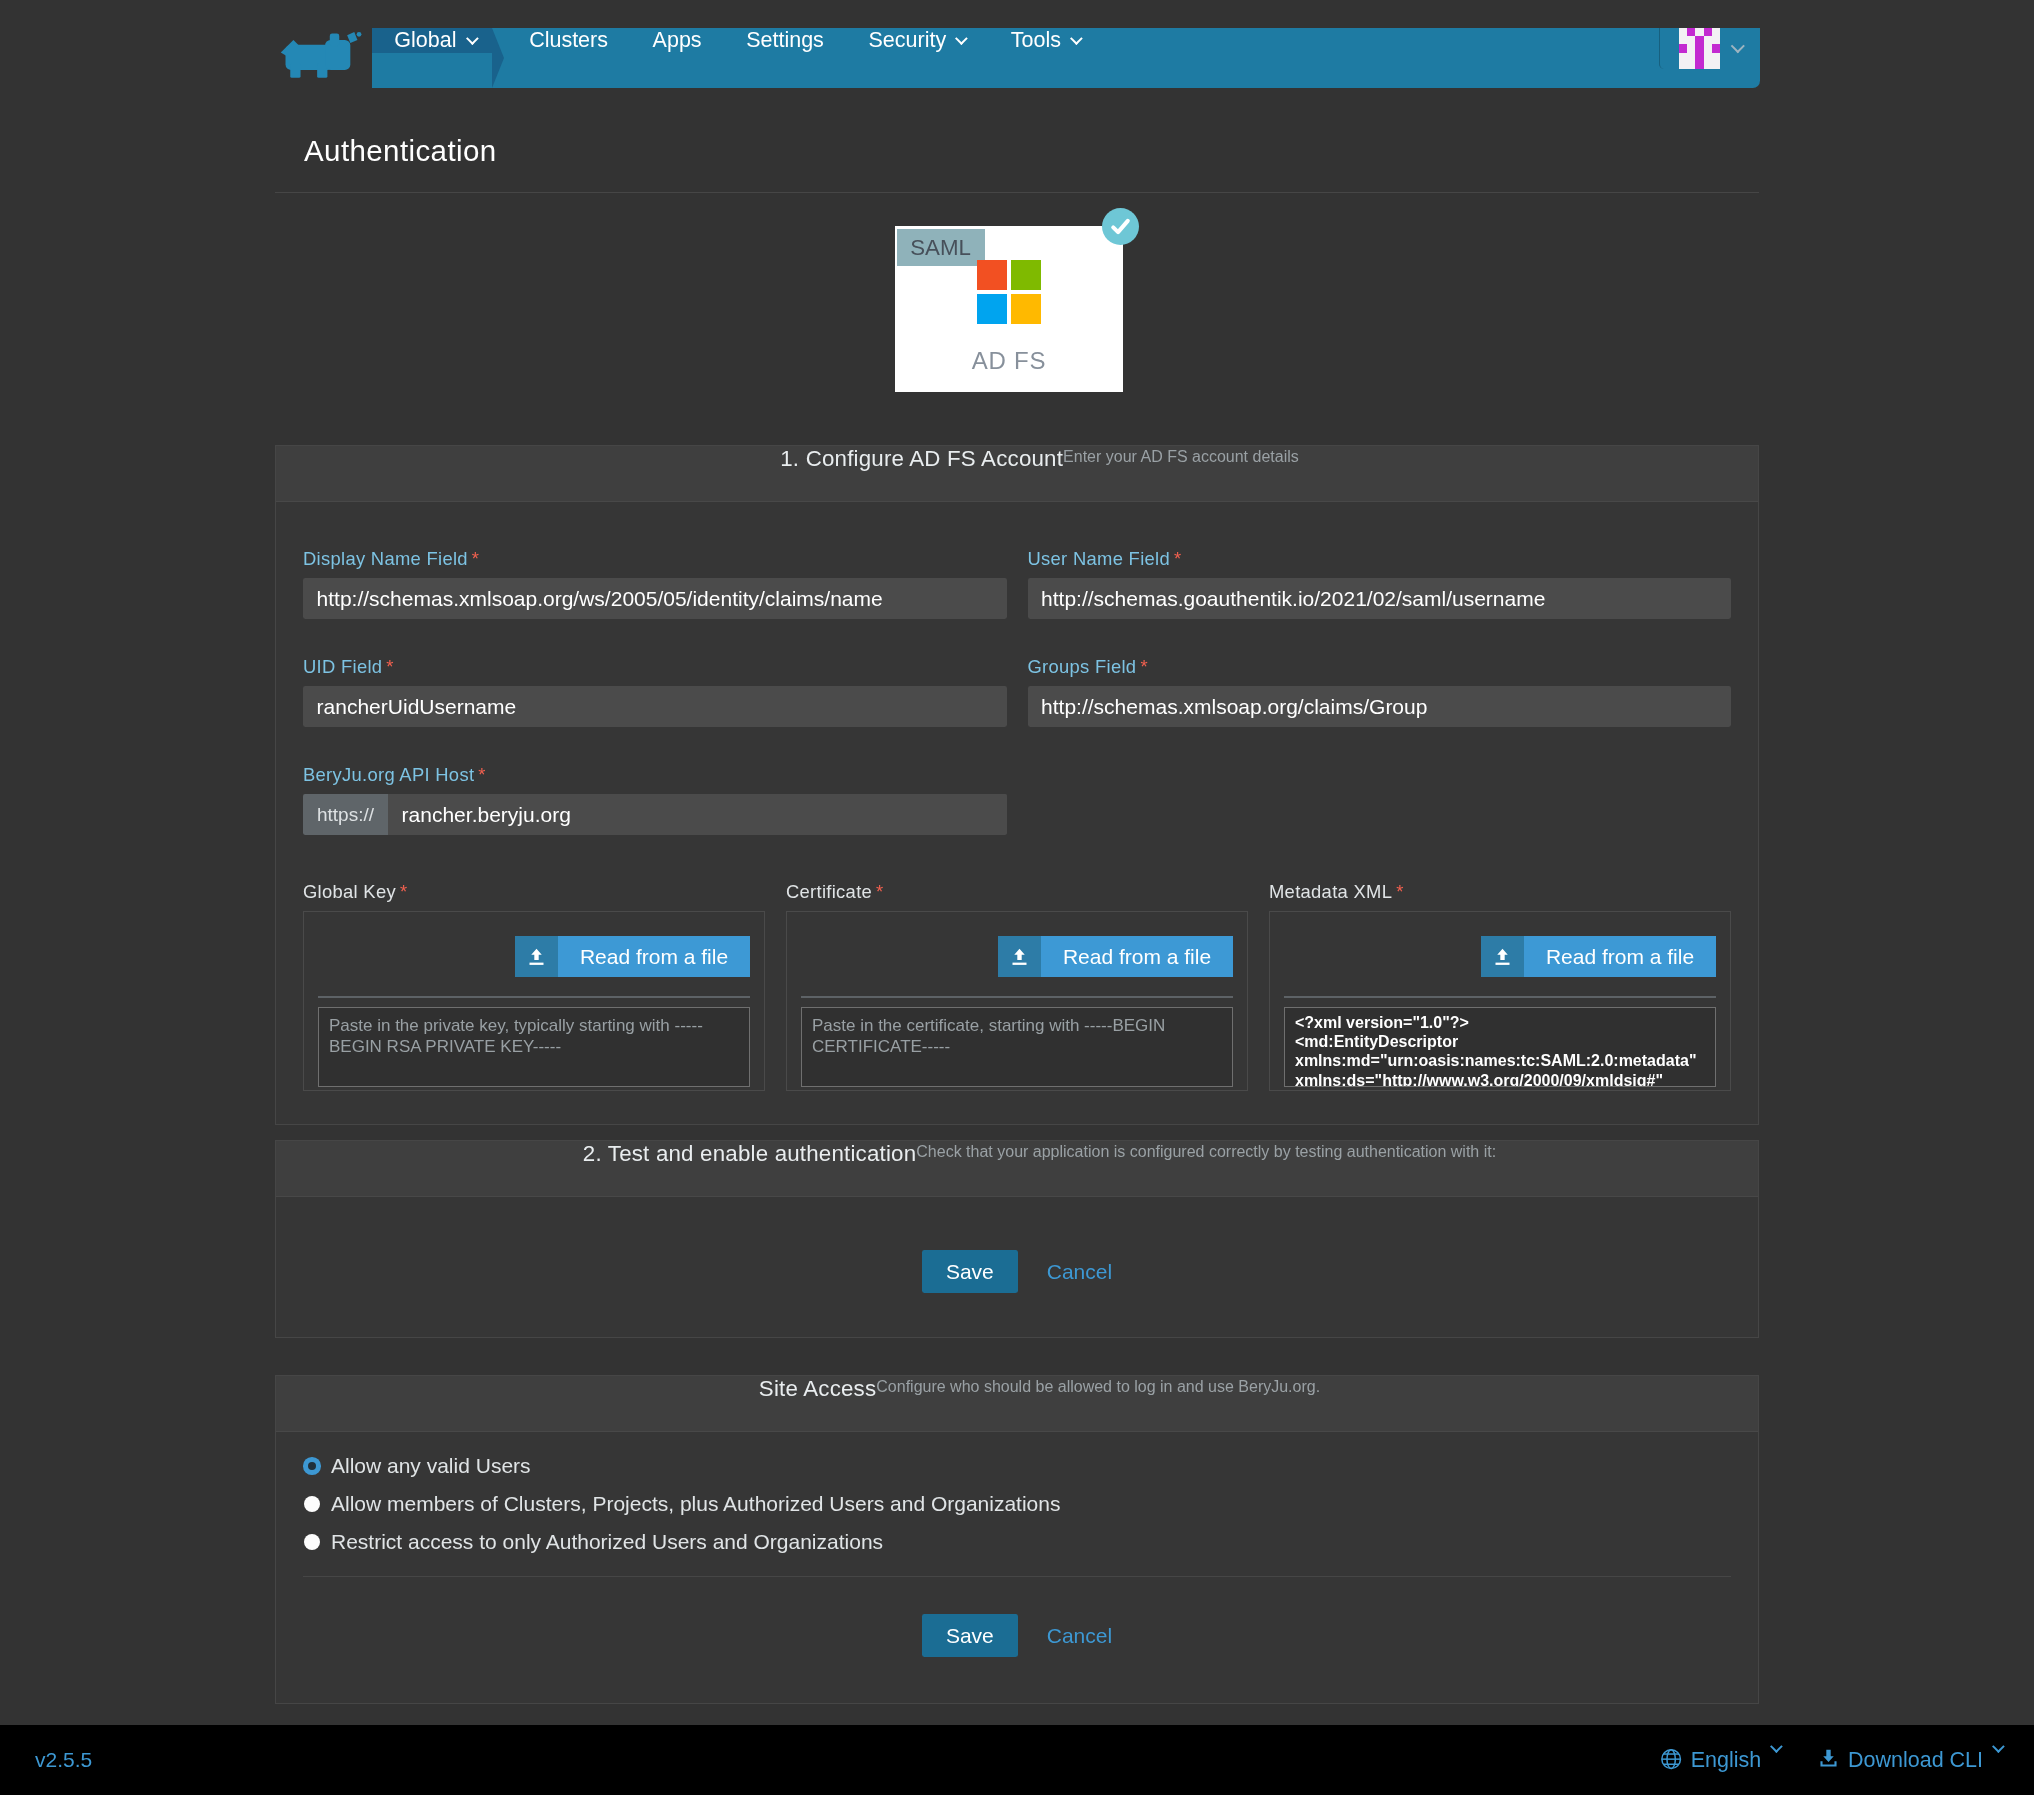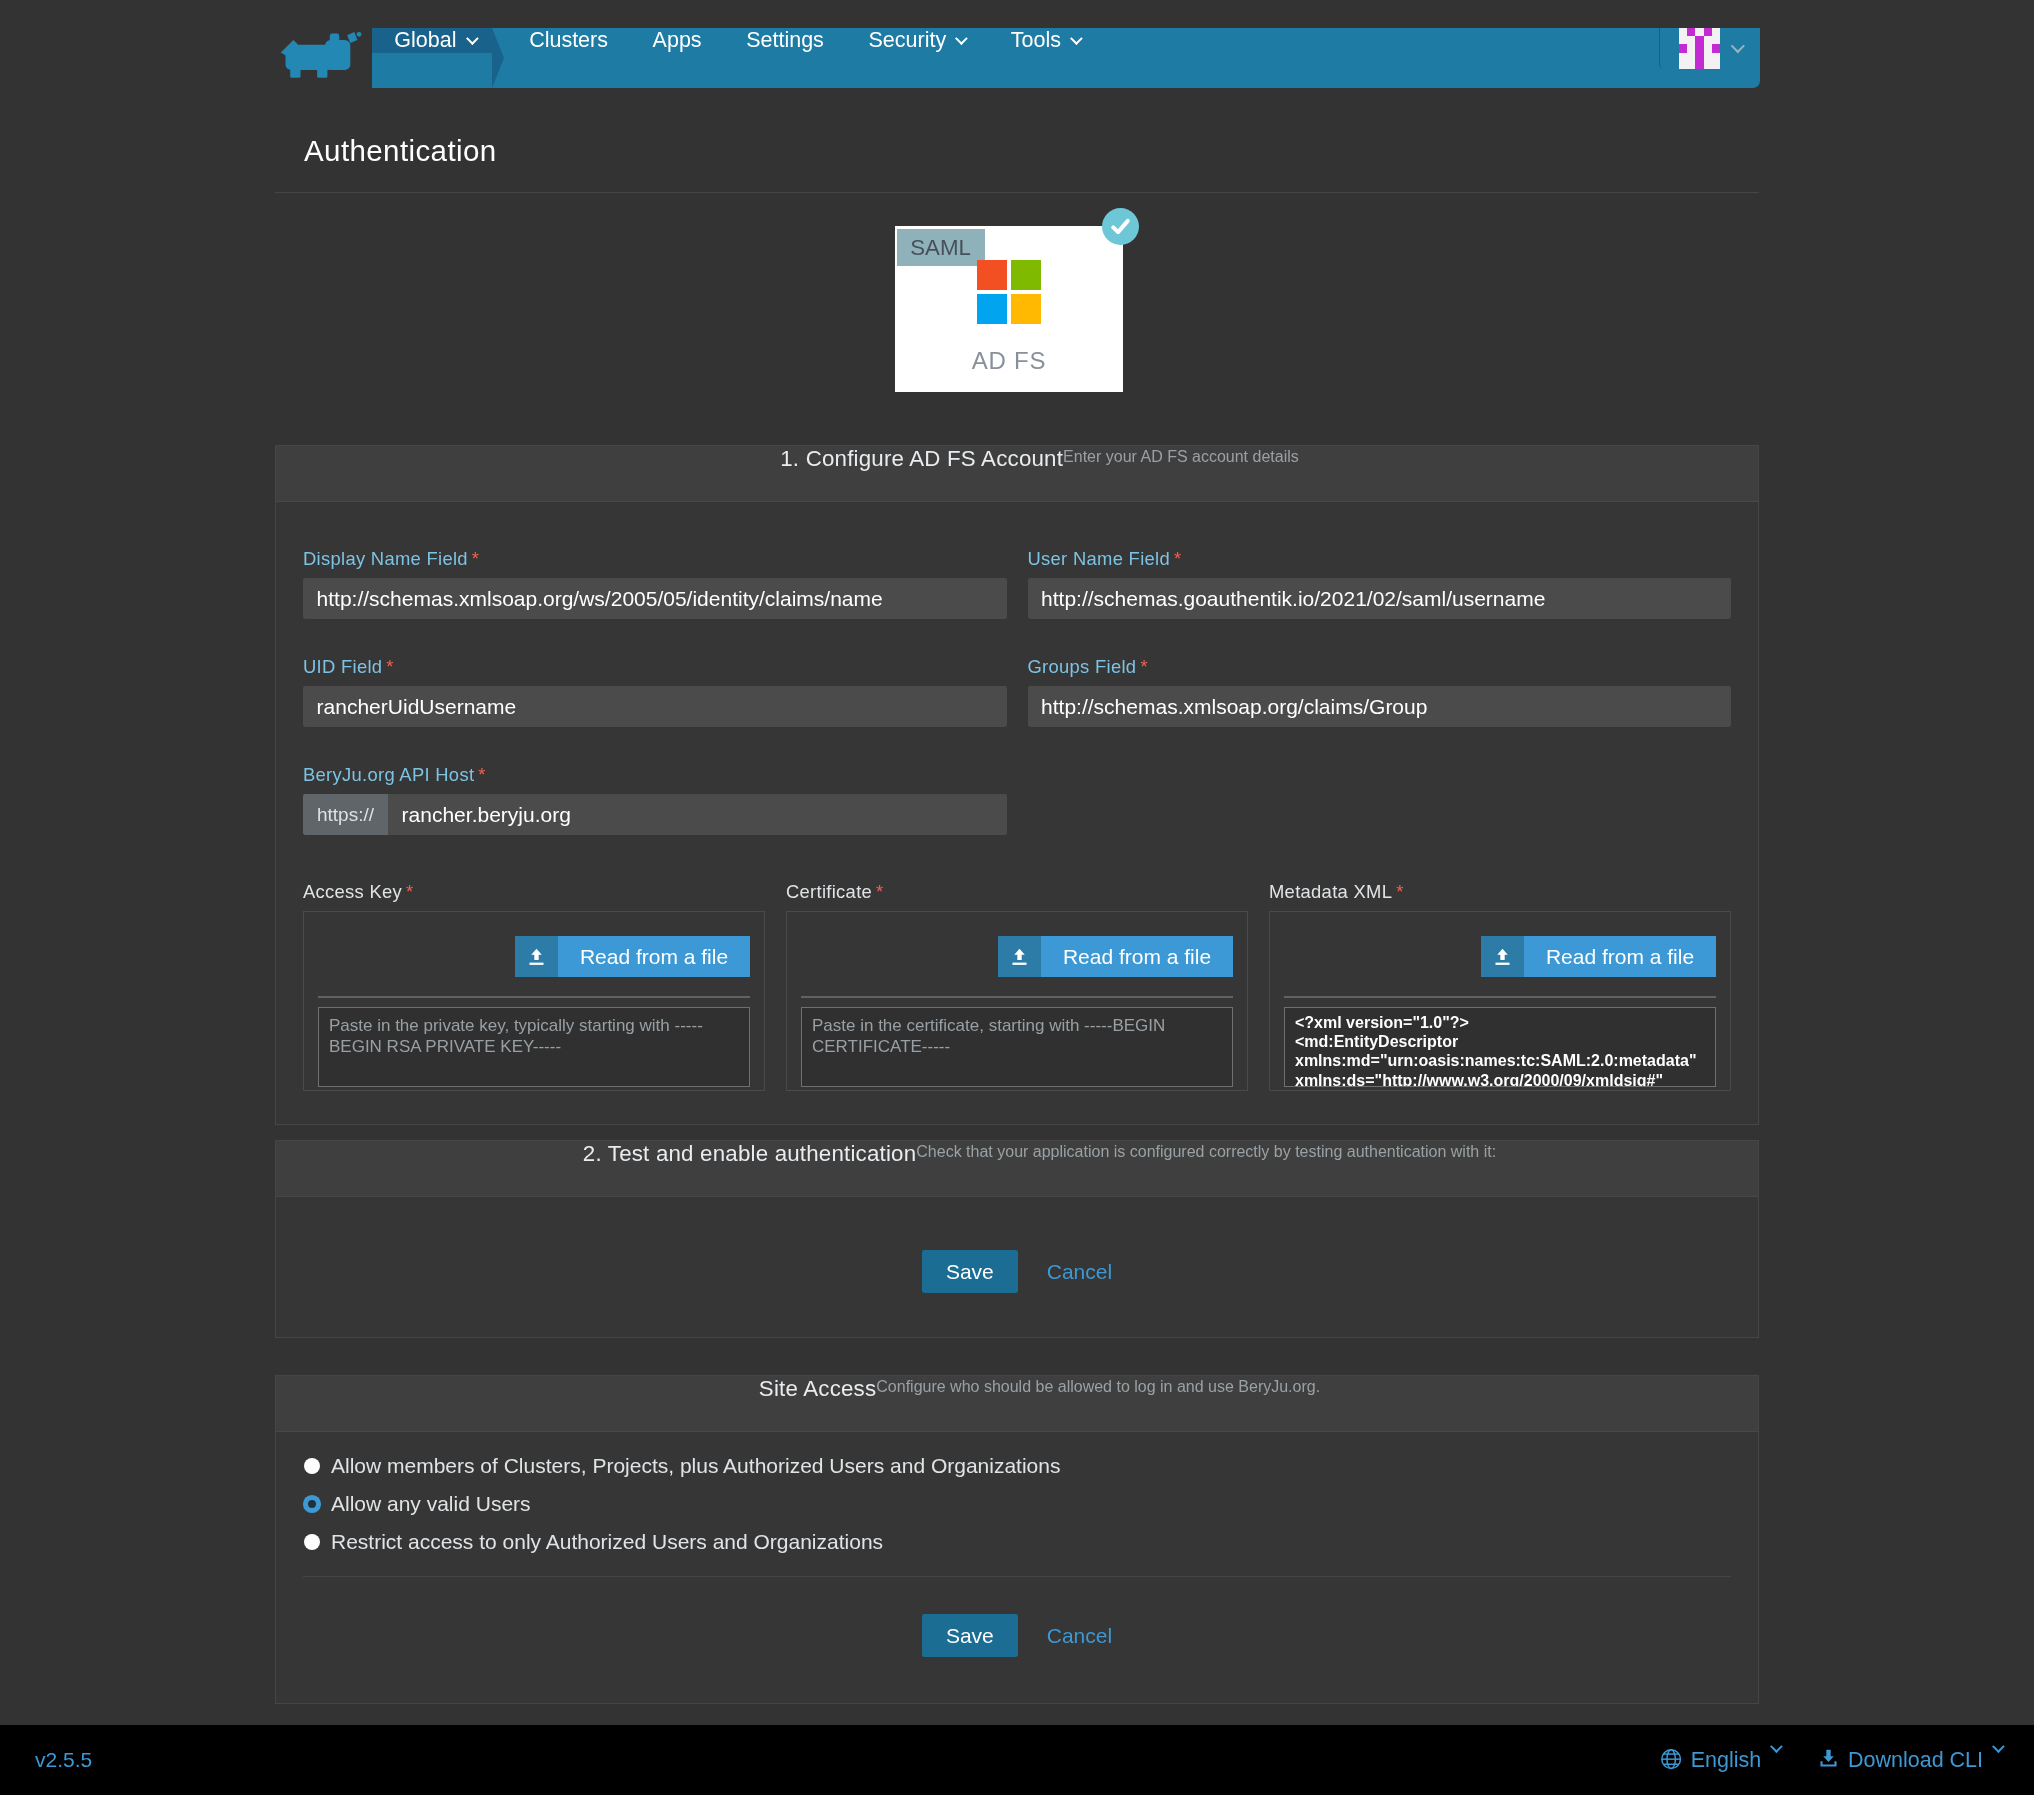--- a/index.html
+++ b/index.html
@@ -268,21 +268,21 @@
           <div class="addon">https://</div>
           <div class="input">rancher.beryju.org</div>
         </div>
       </div>
       <div></div>
     </div>
 
     <div class="file-grid">
       <div>
         <div class="f-label" style="color:#e0e4e6;">
-          <span>Access Key</span><span class="req">*</span>
+          <span>Global Key</span><span class="req">*</span>
         </div>
         <div class="panel">
           <div class="btn-row">
             <div class="read-btn">
               <span class="iconseg">
                 <svg width="21" height="21" viewBox="0 0 24 24">
                     <path d="M12 3 L18 10 H14.5 V16 H9.5 V10 H6 Z" fill="#ffffff"></path>
                     <rect x="4" y="19" width="16" height="2.6" fill="#ffffff"></rect>
                   </svg>
               </span>
@@ -354,26 +354,26 @@
   </div>
 </div>
 
 <div class="section" id="section3">
   <div class="sec-head">
     <div class="sec-title">Site Access</div>
     <div class="sec-sub">Configure who should be allowed to log in and use BeryJu.org.</div>
   </div>
   <div class="s-body">
     <div class="radio-row">
+      <span class="radio on"></span>
+      <span class="radio-label">Allow any valid Users</span>
+    </div>
+    <div class="radio-row">
       <span class="radio off"></span>
       <span class="radio-label">Allow members of Clusters, Projects, plus Authorized Users and Organizations</span>
-    </div>
-    <div class="radio-row">
-      <span class="radio on"></span>
-      <span class="radio-label">Allow any valid Users</span>
     </div>
     <div class="radio-row">
       <span class="radio off"></span>
       <span class="radio-label">Restrict access to only Authorized Users and Organizations</span>
     </div>
     <div class="sa-divider"></div>
     <div class="actions">
       <button class="save-btn">Save</button>
       <span class="cancel-link">Cancel</span>
     </div>

